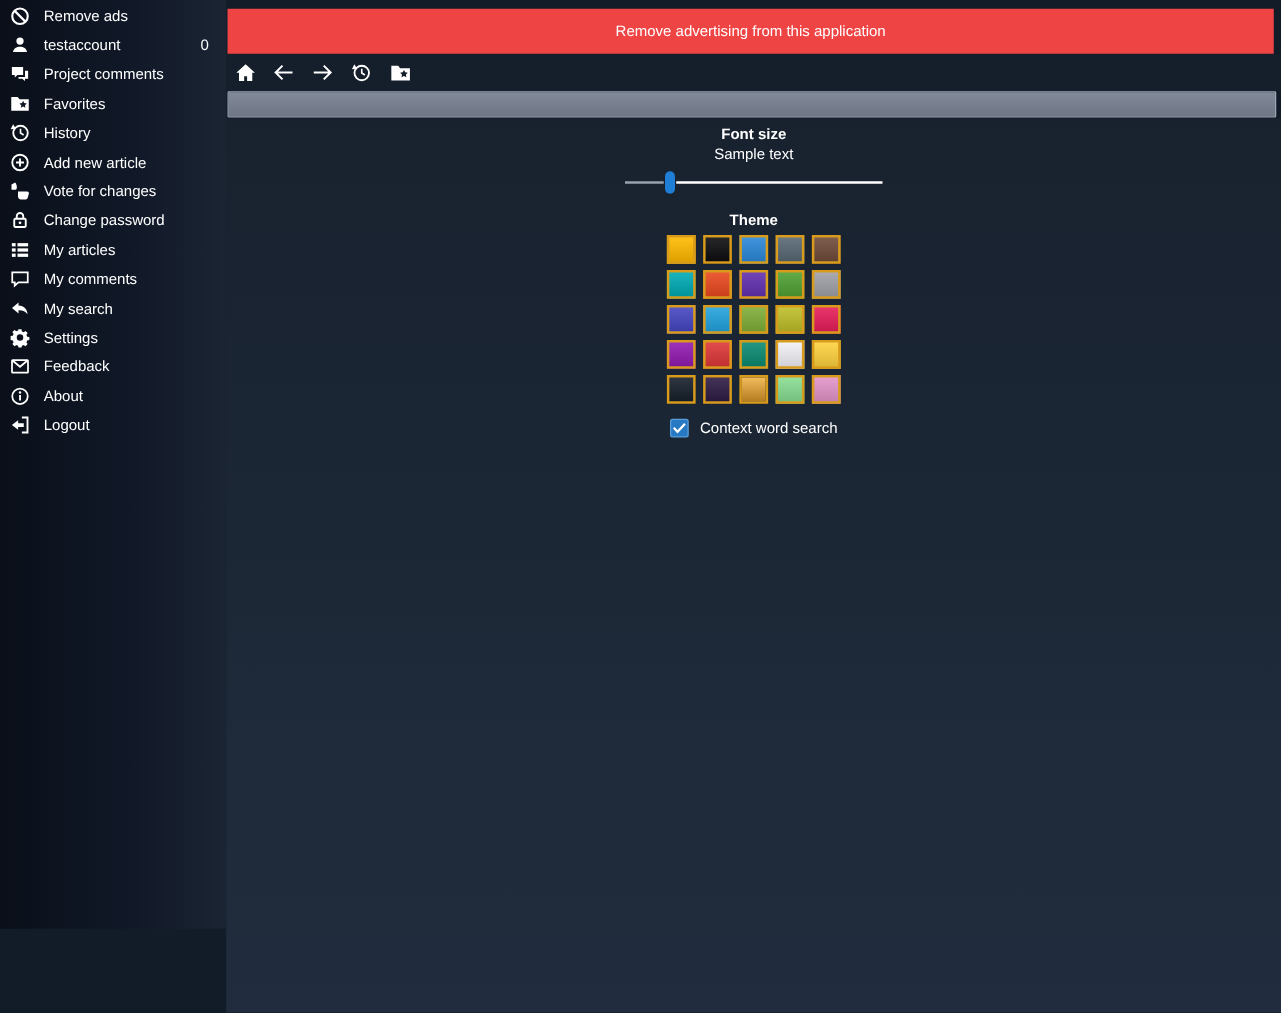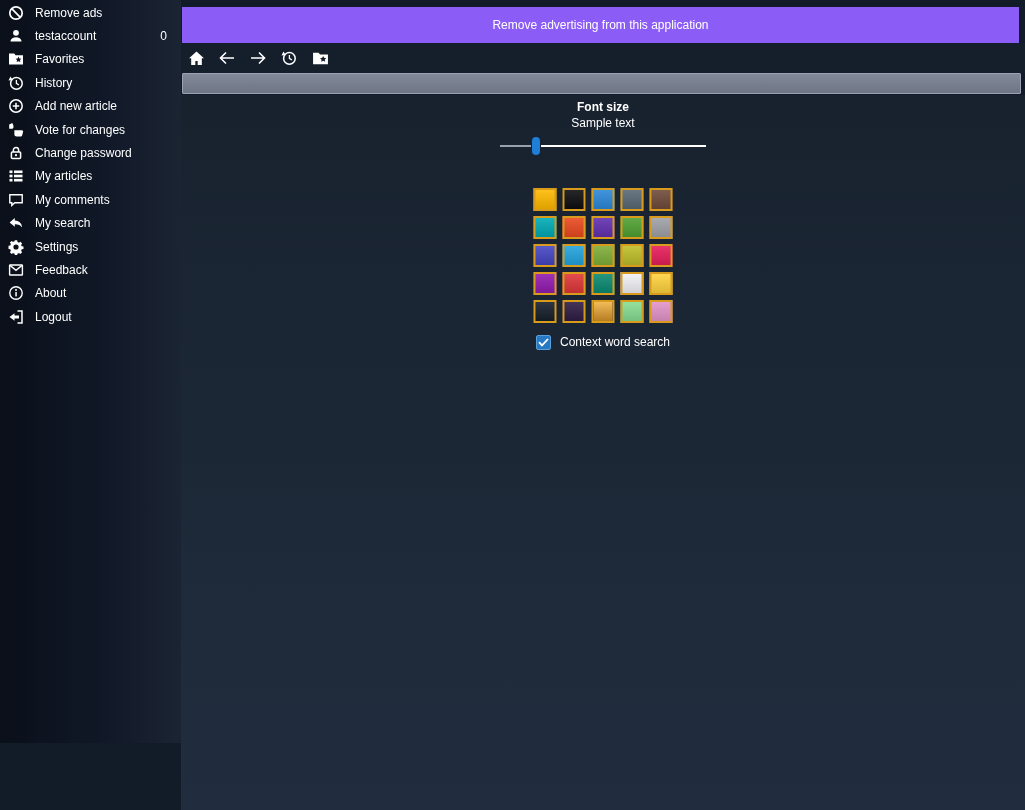--- a/index.html
+++ b/index.html
@@ -86,20 +86,29 @@
           <circle cx="8" cy="4.8" r="2.9" fill="currentColor"></circle>
           <path fill="currentColor" d="M2.4 13.6c.4-3 2.8-4.3 5.6-4.3s5.2 1.3 5.6 4.3z"></path>
         </svg>
       </span>
       <span class="side-label">testaccount</span>
       <span class="side-badge">0</span>
     </div>
     <div class="side-item">
       <span class="icon">
         <svg width="16" height="16" viewBox="0 0 16 16">
+          <path fill="currentColor" d="M1.5 2.5h9v6.5H6l-2.2 2V9H1.5z"></path>
+          <path fill="currentColor" d="M12 5.5h2.5V12H12v1.8L9.8 12H6.8v-1.5h5.2z"></path>
+        </svg>
+      </span>
+      <span class="side-label">Project comments</span>
+    </div>
+    <div class="side-item">
+      <span class="icon">
+        <svg width="16" height="16" viewBox="0 0 16 16">
           <path fill="currentColor" d="M1 2.5h5.2L7.6 4.3H15v9.2H1z"></path>
           <path fill="#111927" d="m10.5 5.6.9 1.8 2 .3-1.4 1.4.3 2-1.8-.9-1.8.9.3-2L7.6 7.7l2-.3z"></path>
         </svg>
       </span>
       <span class="side-label">Favorites</span>
     </div>
     <div class="side-item">
       <span class="icon">
         <svg width="16" height="16" viewBox="0 0 16 16">
           <circle cx="8.4" cy="8.4" r="5.8" fill="none" stroke="currentColor" stroke-width="1.5"></circle>
@@ -199,21 +208,21 @@
       <span class="icon">
         <svg width="16" height="16" viewBox="0 0 16 16">
           <path fill="none" stroke="currentColor" stroke-width="1.5" d="M9.5 2H14v12H9.5"></path>
           <path fill="currentColor" d="M1.5 8 6.5 4.2v2.3H11v3H6.5v2.3z"></path>
         </svg>
       </span>
       <span class="side-label">Logout</span>
     </div>
   </nav>
 
-<div id="banner" style="background: #8b5cf6;">
+<div id="banner" style="background: #ef4444;">
   <span>Remove advertising from this application</span>
 </div>
 
 <div id="toolbar">
     <div class="tb-btn">
       <span class="icon">
         <svg width="17" height="17" viewBox="0 0 16 16">
           <path fill="currentColor" d="M8 1.4 1 7.8h2V14h3.9v-3.6h2.2V14H13V7.8h2z"></path>
         </svg>
       </span>
@@ -256,20 +265,21 @@
 <main id="main">
   <div id="fontsize-title" class="center-text">Font size</div>
   <div id="sample-text" class="center-text">Sample text</div>
 
   <div id="slider">
     <div id="slider-left" style="width: 31px;"></div>
     <div id="slider-right" style="width: 165px;"></div>
     <div id="slider-thumb" style="left: 32px; background: rgb(31, 126, 214);"></div>
   </div>
 
+  <div id="theme-title" class="center-text">Theme</div>
 
   <div id="swatch-grid">
       <div class="swatch" style="border-color: rgb(216, 155, 28); background: rgb(255, 185, 0);"></div>
       <div class="swatch" style="border-color: rgb(216, 155, 28); background: rgb(14, 14, 16);"></div>
       <div class="swatch" style="border-color: rgb(216, 155, 28); background: rgb(43, 136, 216);"></div>
       <div class="swatch" style="border-color: rgb(216, 155, 28); background: rgb(88, 104, 116);"></div>
       <div class="swatch" style="border-color: rgb(216, 155, 28); background: rgb(111, 75, 58);"></div>
       <div class="swatch" style="border-color: rgb(216, 155, 28); background: rgb(0, 170, 180);"></div>
       <div class="swatch" style="border-color: rgb(216, 155, 28); background: rgb(233, 73, 31);"></div>
       <div class="swatch" style="border-color: rgb(216, 155, 28); background: rgb(98, 48, 175);"></div>

